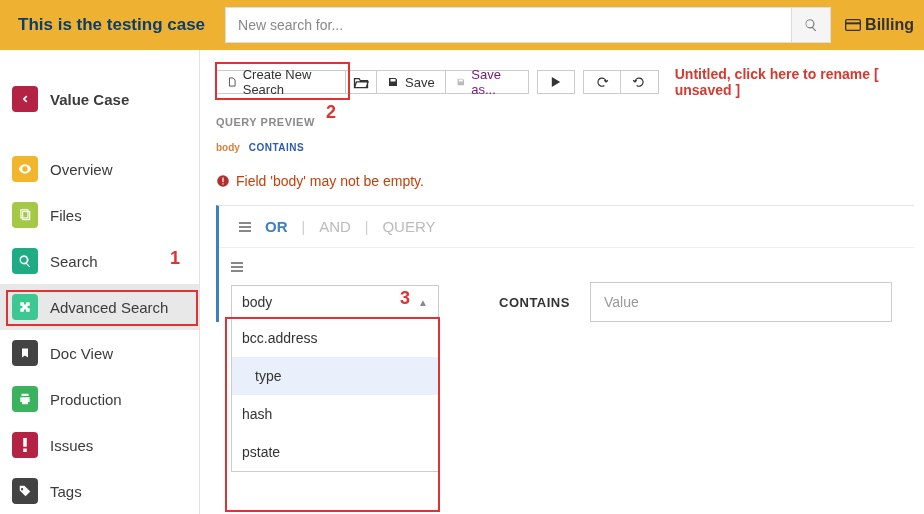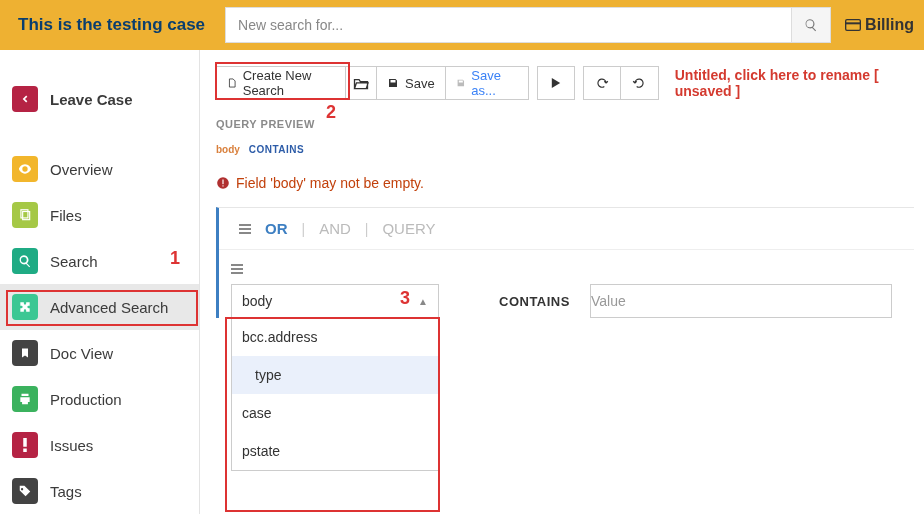--- a/index.html
+++ b/index.html
@@ -33,23 +33,23 @@
 
 .callout { color: #d33; font-size: 18px; font-weight: 600; position: absolute; }
 .redbox { border: 2px solid #d33; position: absolute; pointer-events: none; }
 
 
 .main { position: absolute; left: 200px; top: 50px; right: 0; bottom: 0; padding: 16px 10px 0 16px; }
 
 
 .toolbar { display: flex; align-items: center; gap: 8px; margin-bottom: 18px; position: relative; }
 .btn-group { display: flex; }
-.tbtn { border: 1px solid #ccc; background: #fff; height: 34px; padding: 0 10px; display: flex; align-items: center; gap: 6px; font-size: 13px; color: #333; cursor: pointer; }
+.tbtn { border: 1px solid #ccc; background: #fff; height: 24px; padding: 0 10px; display: flex; align-items: center; gap: 6px; font-size: 13px; color: #333; cursor: pointer; }
 .btn-group .tbtn + .tbtn { border-left: none; }
-.tbtn.disabled { color: #3b82f6; cursor: default; }
+.tbtn.disabled { color: #701a75; cursor: default; }
 .tbtn.iconly { width: 38px; justify-content: center; padding: 0; }
 .title-untitled { color: #d43a2f; font-weight: bold; font-size: 14px; margin-left: 8px; }
 
 
 .qp-label { color: #8a8a8a; font-size: 11px; font-weight: bold; letter-spacing: 0.5px; margin-bottom: 14px; }
 .qp-body { font-family: Liberation Sans, sans-serif; font-size: 10px; margin-bottom: 20px; }
 .qp-field { color: #d9803d; font-weight: bold; }
 .qp-op { color: #2d5ca8; font-weight: bold; letter-spacing: 0.5px; margin-left: 6px; }
 .qp-err { color: #c2410c; font-size: 14px; display: flex; align-items: center; gap: 6px; margin-bottom: 16px; }
 
@@ -62,21 +62,21 @@
 .divider { color: #ccc; }
 
 .qrow { display: flex; align-items: center; gap: 20px; padding: 10px 12px 0 12px; position: relative; }
 .field-select { position: relative; width: 208px; }
 .select-box { border: 1px solid #ccc; height: 34px; display: flex; align-items: center; justify-content: space-between; padding: 0 10px; font-size: 14px; cursor: pointer; background: #fff; }
 .chev { color: #888; font-size: 10px; }
 .dropdown { position: absolute; top: 34px; left: 0; right: 0; background: #fff; border: 1px solid #ccc; border-top: none; }
 .dd-item { padding: 11px 10px; font-size: 14px; cursor: pointer; }
 .dd-item.hl { background: #eaf0fb; padding-left: 23px; }
 .contains-lbl { font-weight: bold; font-size: 13px; letter-spacing: 0.5px; color: #333; margin-left: 40px; }
-.value-input { flex: 1; height: 34px; border: 1px solid #ccc; padding: 0 0; font-size: 14px; margin-right: 10px; }
+.value-input { flex: 1; height: 40px; border: 1px solid #ccc; padding: 0 13px; font-size: 14px; margin-right: 10px; }
 .value-input::placeholder { color: #999; }
 
 svg { display: block; }
 </style>
 </head>
 <body>
 
 <div class="header">
   <div class="header-title">This is the testing case</div>
   <div class="search-wrap">
@@ -96,21 +96,21 @@
   </div>
 </div>
 
 <div class="sidebar">
   <div class="nav-item leave">
     <div class="nav-icon ic-leave">
       <svg width="14" height="14" viewBox="0 0 24 24">
           <path fill="#fff" d="M14 6l-6 6 6 6 2-2-4-4 4-4z"></path>
         </svg>
     </div>
-    <span>Leave Case</span>
+    <span>Value Case</span>
   </div>
 
   <div class="nav-item">
     <div class="nav-icon ic-overview">
       <svg width="16" height="16" viewBox="0 0 24 24">
           <path fill="#fff" d="M12 5c5 0 9 5 9 7s-4 7-9 7-9-5-9-7 4-7 9-7zm0 3a4 4 0 100 8 4 4 0 000-8z"></path>
         </svg>
     </div>
     <span>Overview</span>
   </div>
@@ -276,21 +276,21 @@
 
     <div class="qrow">
       <div class="field-select">
         <div class="select-box">
           <span>body</span>
           <span class="chev">▲</span>
         </div>
         <div class="dropdown">
           <div class="dd-item">bcc.address</div>
           <div class="dd-item hl">type</div>
-          <div class="dd-item">case</div>
+          <div class="dd-item">hash</div>
           <div class="dd-item">pstate</div>
         </div>
       </div>
       <span class="contains-lbl">CONTAINS</span>
       <input class="value-input" placeholder="Value" style="">
     </div>
   </div>
 
 </div>
 

